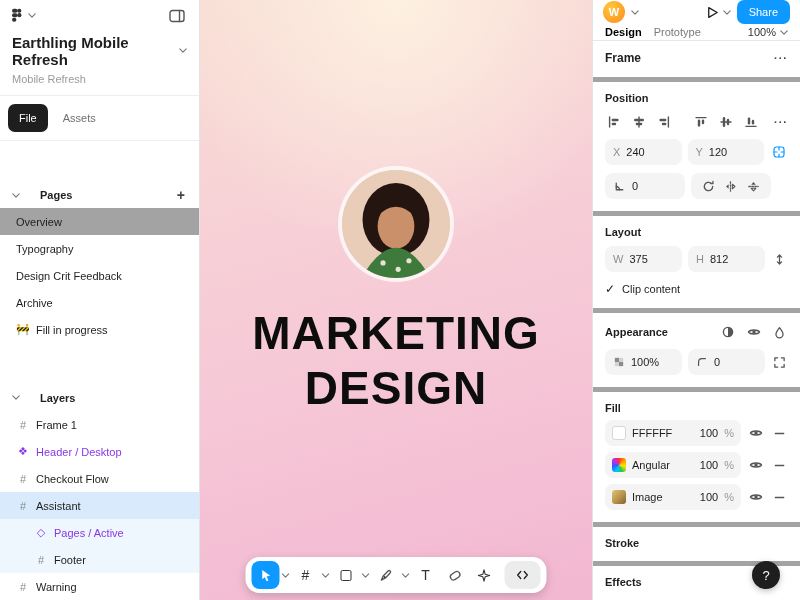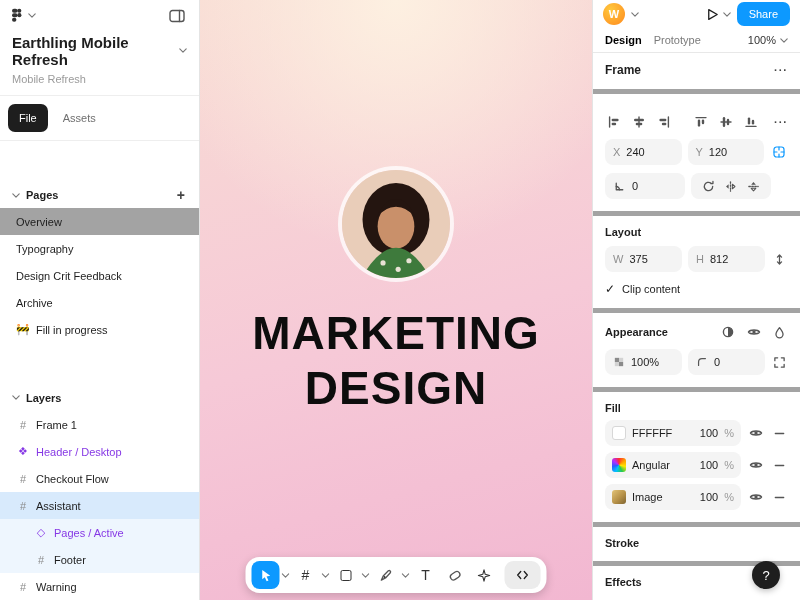--- a/index.html
+++ b/index.html
@@ -14,21 +14,21 @@
   
   .sidebar { width:200px; min-width:200px; background:#fff; border-right:1px solid #e4e4e4; display:flex; flex-direction:column; }
   .sb-top { height:38px; display:flex; align-items:center; justify-content:space-between; padding:0 12px; }
   .sb-top-left { display:flex; align-items:center; gap:5px; cursor:pointer; }
   .sb-titleblock { padding:2px 12px 10px; border-bottom:1px solid #eee; }
   .sb-title-row { display:flex; align-items:center; gap:3px; font-size:15px; font-weight:700; cursor:pointer; }
   .sb-subtitle { margin-top:5px; color:#9b9b9b; font-size:11px; }
   .sb-tabs { display:flex; align-items:center; gap:4px; padding:8px 8px; border-bottom:1px solid #eee; }
   .tab-file { background:#1e1e1e; color:#fff; border:none; border-radius:7px; padding:8px 11px; font-size:11px; font-family:inherit; cursor:pointer; }
   .tab-assets { background:none; color:#6f6f6f; border:none; padding:5px 11px; font-size:11px; font-family:inherit; cursor:pointer; }
-  .sec-head { display:flex; align-items:center; gap:6px; height:32px; padding:0 12px; font-weight:600; color:#1e1e1e; cursor:pointer;margin-top:41px; }
+  .sec-head { display:flex; align-items:center; gap:20px; height:32px; padding:0 12px; font-weight:600; color:#1e1e1e; cursor:pointer;margin-top:41px; }
   .sec-head .spacer { flex:1; }
   .plus { font-size:14px; color:#444; cursor:pointer; padding:0 2px; }
   .row { height:27px; display:flex; align-items:center; gap:6px; padding:0 12px 0 16px; cursor:pointer; white-space:nowrap; }
   .row.sel-gray { background:#a3a3a3; }
   .row .licon { width:14px; text-align:center; color:#8c8c8c; font-size:11px; flex:none; }
   .row.purple, .row.purple .licon { color:#8638e5; }
   .row.sel-blue { background:#d8eafc; }
   .row.childbg { background:#eef6fe; }
   .row.child { padding-left:34px; }
   .page-emoji { width:14px; flex:none; font-size:11px; }
@@ -317,20 +317,23 @@
   </div>
 
   <div class="sec">
     <div class="sec-title-row">
       <span class="sec-title big">Frame</span>
       <span class="dots">···</span>
     </div>
   </div>
 
   <div class="sec">
+    <div class="sec-title-row">
+      <span class="sec-title">Position</span>
+    </div>
     <div class="icon-row">
       <button class="ibtn">
         <svg width="14" height="14" viewBox="0 0 14 14" class="fill555">
             <path d="M2.6 2v10" class="s"></path>
             <rect x="4.6" y="3.8" width="7" height="2.4" rx="1.2"></rect>
             <rect x="4.6" y="7.8" width="4.6" height="2.4" rx="1.2"></rect>
           </svg>
       </button>
       <button class="ibtn">
         <svg width="14" height="14" viewBox="0 0 14 14" class="fill555">

